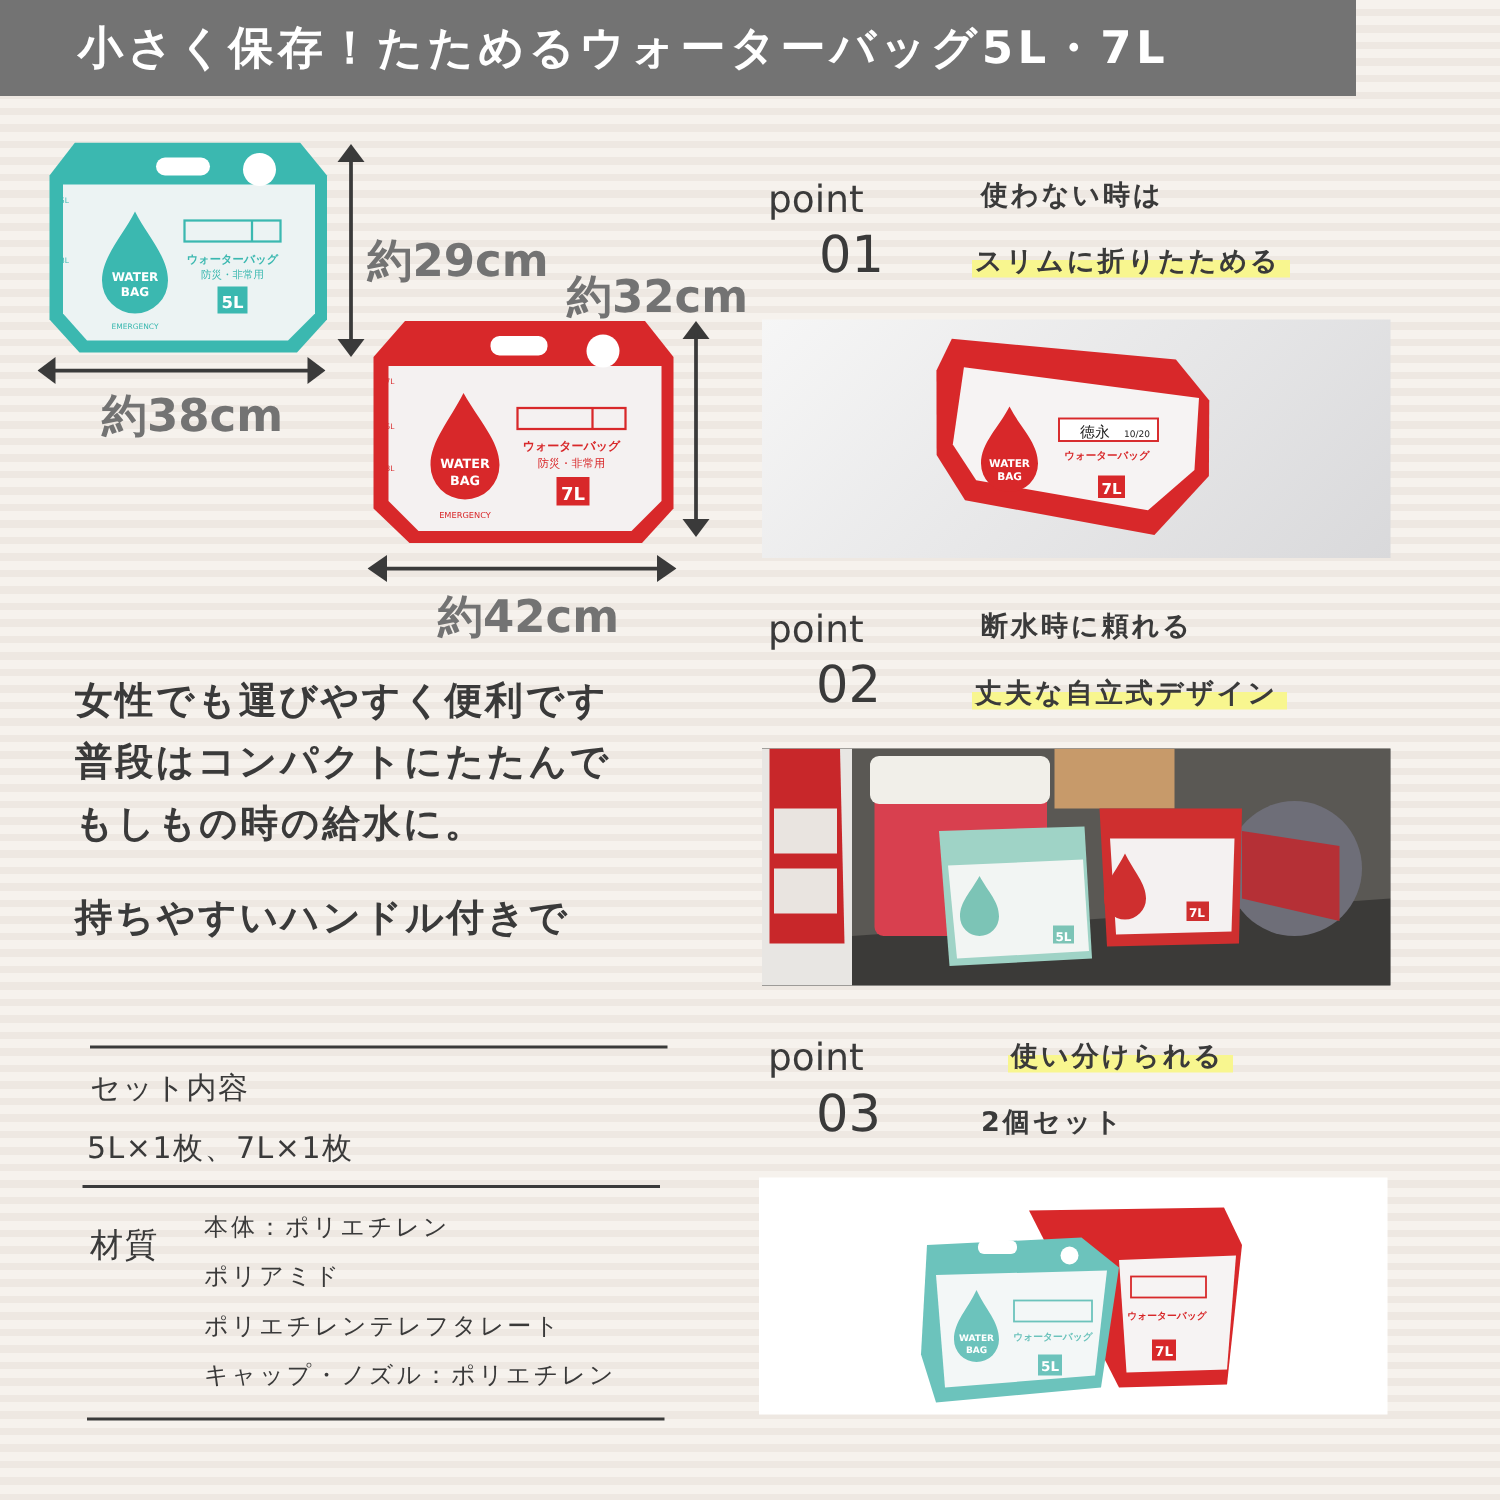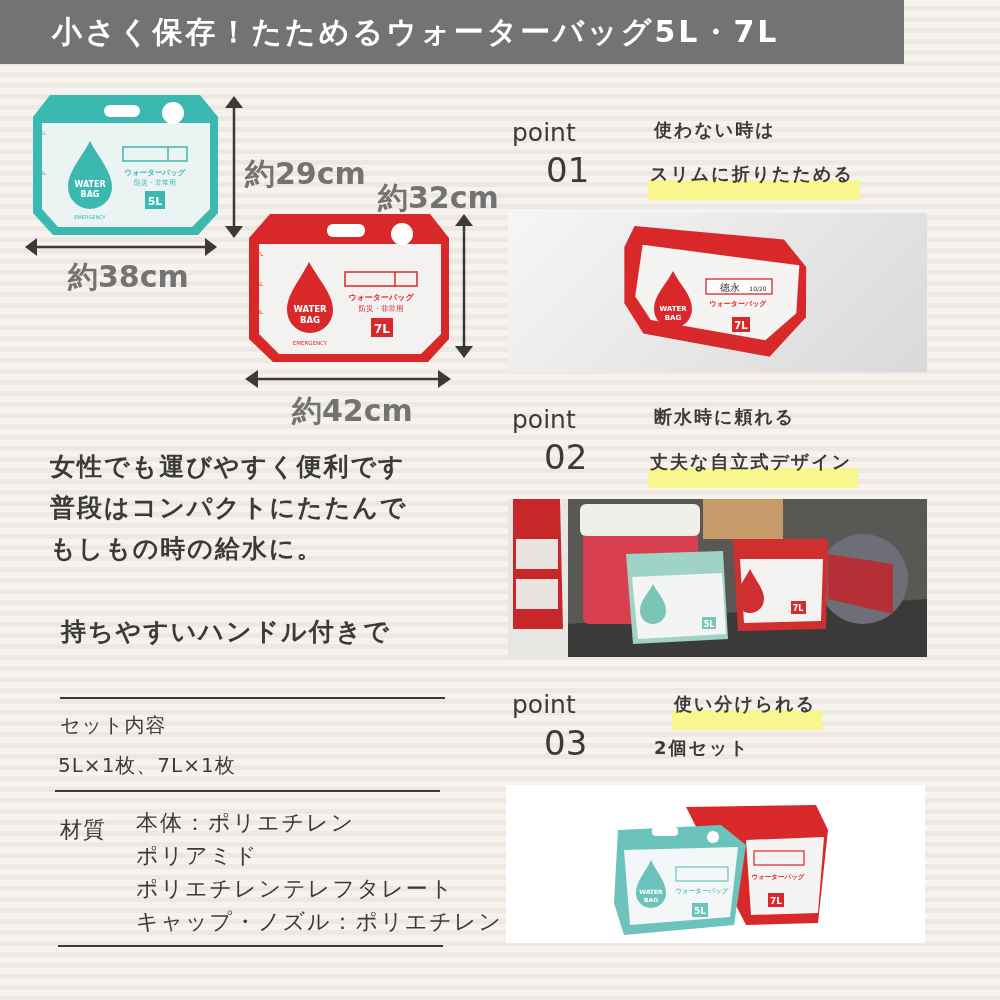--- a/index.html
+++ b/index.html
@@ -30,27 +30,27 @@
   
   .dim-label { position: absolute; font-size: 30px; color: #737373; white-space: nowrap; font-weight: bold; }
   .arrow-v, .arrow-h { position: absolute; }
   .arrow-v svg, .arrow-h svg { width: 100%; height: 100%; display: block; }
 
   
   .desc { position: absolute; left: 50px; font-size: 25px; line-height: 41px; letter-spacing: 2px; white-space: nowrap; font-weight: bold; color: #3a3a3a; }
   .rule { position: absolute; height: 2px; background: #3a3a3a; }
   .spec-label { position: absolute; font-size: 20px; color: #3a3a3a; white-space: nowrap; letter-spacing: 1px; }
   .spec-value { position: absolute; font-size: 20px; color: #3a3a3a; white-space: nowrap; letter-spacing: 1px; }
-  .mat-line { position: absolute; left: 136px; font-size: 22px; color: #3a3a3a; white-space: nowrap; letter-spacing: 2px; }
+  .mat-line { position: absolute; left: 136px; font-size: 16px; color: #3a3a3a; white-space: nowrap; letter-spacing: 2px; }
 
   
   .pt-word { position: absolute; font-size: 25px; color: #3a3a3a; white-space: nowrap; }
   .pt-num { position: absolute; font-size: 34px; color: #3a3a3a; white-space: nowrap; margin-left: 16px; }
   .pt-head { position: absolute; font-size: 18px; color: #3a3a3a; white-space: nowrap; letter-spacing: 2px; font-weight: bold; margin-left: 48px; }
-  .hl { background: linear-gradient(180deg, transparent 0 45%, #f8f68f 45% 100%); padding: 0 6px 16px 2px; }
+  .hl { background: linear-gradient(180deg, transparent 0 45%, #f8f68f 45% 100%); padding: 0 6px 0 2px; }
 
   .photo { position: absolute; overflow: hidden; }
   .photo svg { width: 100%; height: 100%; display: block; }
 </style>
 </head>
 <body>
 
 <div class="abs title-bar">
   <div class="title-text">小さく保存！たためるウォーターバッグ5L・7L</div>
 </div>
@@ -133,21 +133,21 @@
       <polygon points="206,10 193,1 193,19" fill="#3a3a3a"></polygon>
     </svg>
 </div>
 <div class="dim-label" style="left:292px; top:391px;">約42cm</div>
 
 <div class="desc" style="top:446px;">
   <div>女性でも運びやすく便利です</div>
   <div>普段はコンパクトにたたんで</div>
   <div>もしもの時の給水に。</div>
 </div>
-<div class="desc" style="top:611px;margin-left:11px;">
+<div class="desc" style="top:591px;">
   <div>持ちやすいハンドル付きで</div>
 </div>
 
 <div class="rule" style="left:60px; top:697px; width:385px;"></div>
 <div class="spec-label" style="left:60px; top:712px;">セット内容</div>
 <div class="spec-value" style="left:58px; top:752px;">5L×1枚、7L×1枚</div>
 <div class="rule" style="left:55px; top:790px; width:385px;"></div>
 
 <div class="spec-label" style="left:60px; top:815px; font-size:22px;">材質</div>
 <div class="mat-line" style="top:808px;">本体：ポリエチレン</div>

